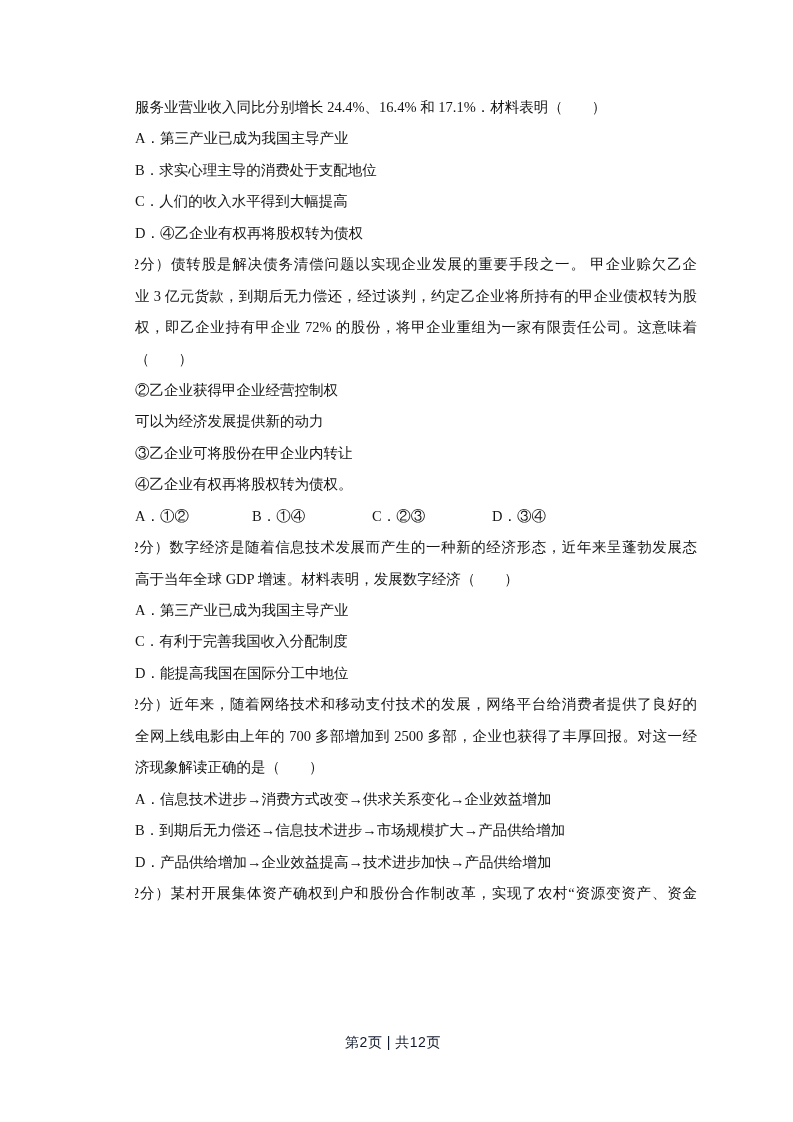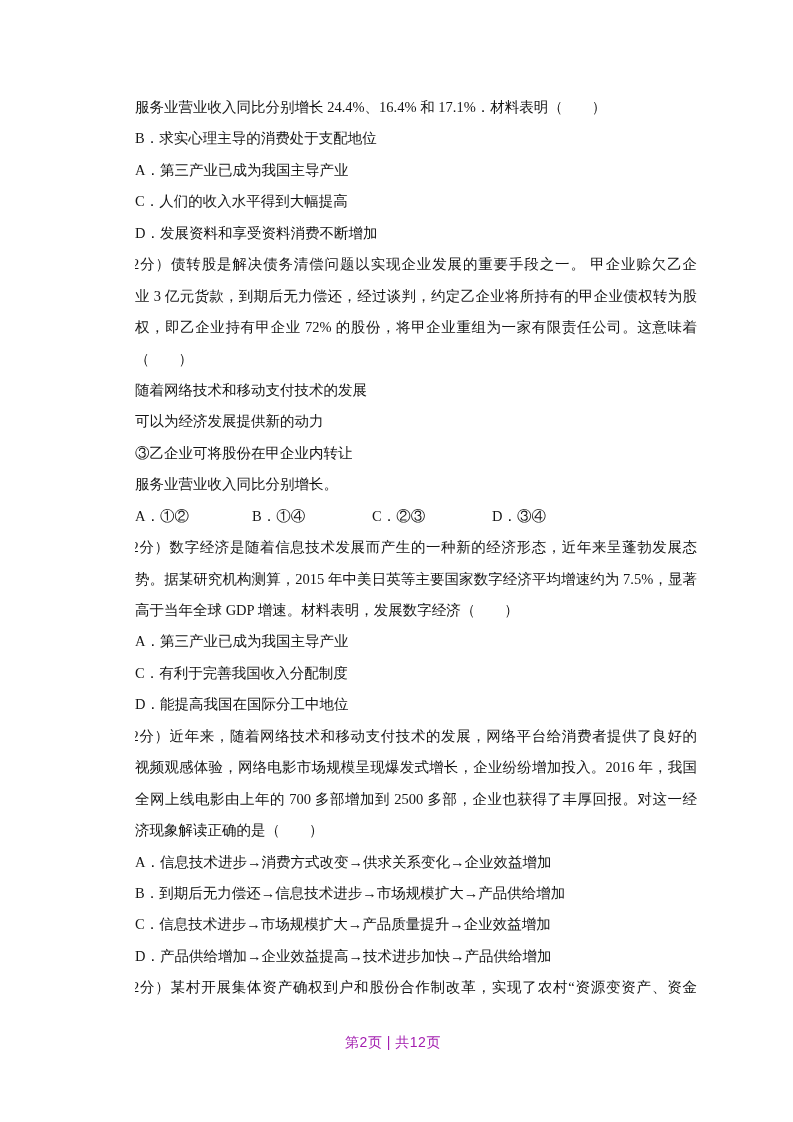--- a/index.html
+++ b/index.html
@@ -51,65 +51,62 @@
   .opts-row .w1 { width: 117px; }
   .opts-row .w2 { width: 120px; }
   .footer {
     position: absolute;
     top: 1034px;
     left: 0;
     width: 100%;
     text-align: center;
     font-family: "Liberation Sans", "DejaVu Sans", sans-serif;
     font-size: 14px;
-    color: #a21caf;
+    color: #0f172a;
     letter-spacing: 0.5px;
   }
 </style>
 </head>
 <body>
 
 <div class="page">
   <main class="content">
 
     <p class="line">服务业营业收入同比分别增长 24.4%、16.4% 和 17.1%．材料表明（　　）</p>
+    <p class="line">A．第三产业已成为我国主导产业</p>
     <p class="line">B．求实心理主导的消费处于支配地位</p>
-    <p class="line">A．第三产业已成为我国主导产业</p>
     <p class="line">C．人们的收入水平得到大幅提高</p>
-    <p class="line">D．发展资料和享受资料消费不断增加</p>
+    <p class="line">D．④乙企业有权再将股权转为债权</p>
 
     <p class="line fill qfirst">6.（2分）债转股是解决债务清偿问题以实现企业发展的重要手段之一。 甲企业赊欠乙企</p>
     <p class="line fill">业 3 亿元货款，到期后无力偿还，经过谈判，约定乙企业将所持有的甲企业债权转为股</p>
     <p class="line fill">权，即乙企业持有甲企业 72% 的股份，将甲企业重组为一家有限责任公司。这意味着</p>
     <p class="line">（　　）</p>
-    <p class="line">随着网络技术和移动支付技术的发展</p>
+    <p class="line">②乙企业获得甲企业经营控制权</p>
     <p class="line">可以为经济发展提供新的动力</p>
     <p class="line">③乙企业可将股份在甲企业内转让</p>
-    <p class="line">服务业营业收入同比分别增长。</p>
+    <p class="line">④乙企业有权再将股权转为债权。</p>
     <div class="line opts-row">
       <span class="cell w1">A．①②</span>
       <span class="cell w2">B．①④</span>
       <span class="cell w2">C．②③</span>
       <span class="cell">D．③④</span>
     </div>
 
     <p class="line fill qfirst">7.（2分）数字经济是随着信息技术发展而产生的一种新的经济形态，近年来呈蓬勃发展态</p>
-    <p class="line fill">势。据某研究机构测算，2015 年中美日英等主要国家数字经济平均增速约为 7.5%，显著</p>
     <p class="line">高于当年全球 GDP 增速。材料表明，发展数字经济（　　）</p>
     <p class="line">A．第三产业已成为我国主导产业</p>
     <p class="line">C．有利于完善我国收入分配制度</p>
     <p class="line">D．能提高我国在国际分工中地位</p>
 
     <p class="line fill qfirst">8.（2分）近年来，随着网络技术和移动支付技术的发展，网络平台给消费者提供了良好的</p>
-    <p class="line fill">视频观感体验，网络电影市场规模呈现爆发式增长，企业纷纷增加投入。2016 年，我国</p>
     <p class="line fill">全网上线电影由上年的 700 多部增加到 2500 多部，企业也获得了丰厚回报。对这一经</p>
     <p class="line">济现象解读正确的是（　　）</p>
     <p class="line">A．信息技术进步→消费方式改变→供求关系变化→企业效益增加</p>
     <p class="line">B．到期后无力偿还→信息技术进步→市场规模扩大→产品供给增加</p>
-    <p class="line">C．信息技术进步→市场规模扩大→产品质量提升→企业效益增加</p>
     <p class="line">D．产品供给增加→企业效益提高→技术进步加快→产品供给增加</p>
 
     <p class="line fill qfirst">9.（2分）某村开展集体资产确权到户和股份合作制改革，实现了农村“资源变资产、资金</p>
 
   </main>
 
   <footer class="footer">
     <span>第2页 | 共12页</span>
   </footer>
 </div>

